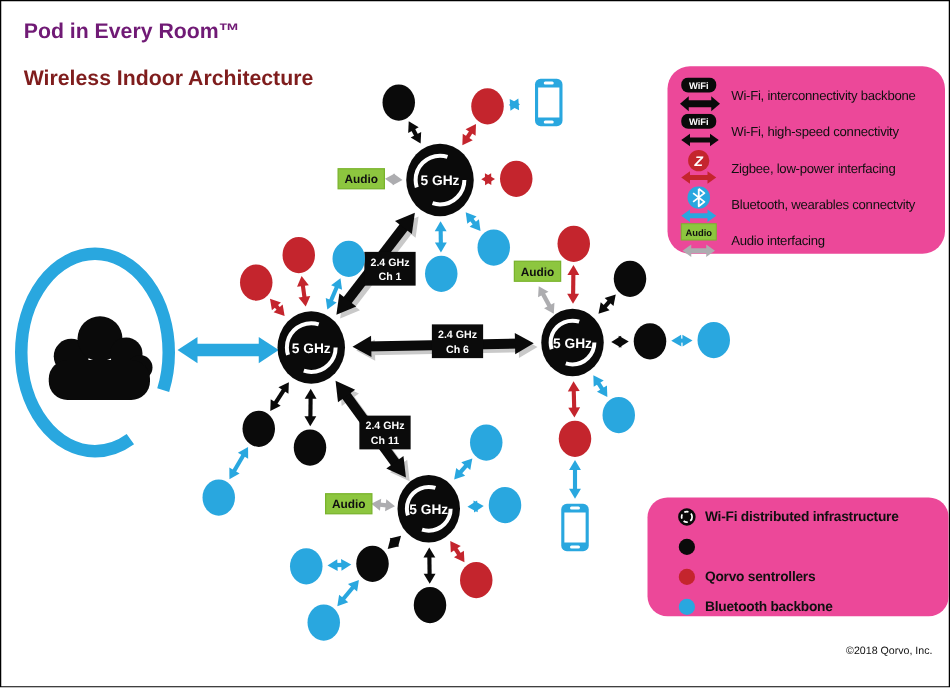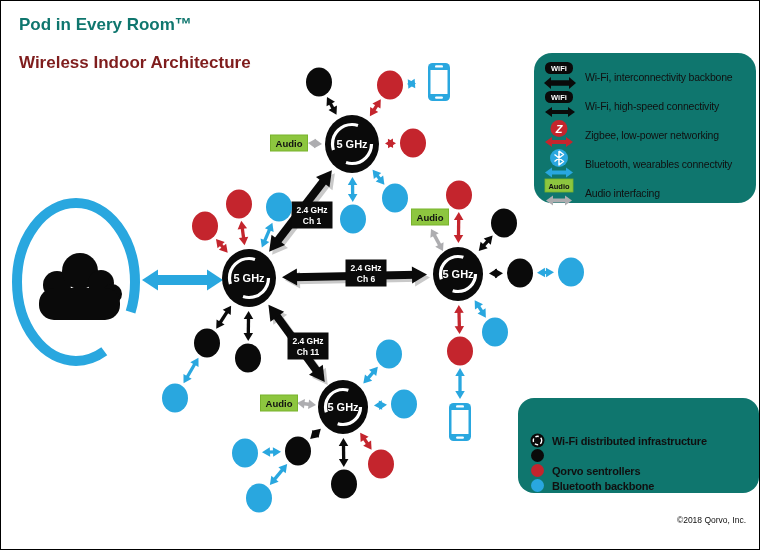--- a/index.html
+++ b/index.html
@@ -1,28 +1,28 @@
 <!DOCTYPE html>
 <html><head>
 <meta charset="utf-8">
 <style>
   html,body{margin:0;padding:0;background:#fff;}
   .canvas{position:relative;width:760px;height:550px;box-sizing:border-box;border:1px solid #000;
           background:#fff;font-family:"Liberation Sans",sans-serif;overflow:hidden;}
-  .title{position:absolute;left:18px;top:14px;font-size:17px;font-weight:bold;color:#0f766e;}
+  .title{position:absolute;left:18px;top:14px;font-size:17px;font-weight:bold;color:#701a75;}
   .subtitle{position:absolute;left:18px;top:52px;font-size:17px;font-weight:bold;color:#7f1d1d;}
   #diagram{position:absolute;left:0;top:0;}
-  .legend{position:absolute;background:#0f766e;box-sizing:border-box;}
+  .legend{position:absolute;background:#ec4899;box-sizing:border-box;}
   .legend-top{left:533px;top:52px;width:222px;height:150px;border-radius:18px;
               padding:9px 6px 9px 8px;display:flex;flex-direction:column;justify-content:space-between;}
   .lrow{display:flex;align-items:center;gap:7px;}
   .lrow svg{flex:0 0 auto;}
   .llabel{font-size:10.5px;font-weight:normal;color:#101010;letter-spacing:-0.2px;}
   .legend-bottom{left:517px;top:397px;width:241px;height:95px;border-radius:16px;
-                 padding:8px 0 0 12px;display:flex;flex-direction:column;justify-content:flex-end;}
+                 padding:8px 0 0 24px;display:flex;flex-direction:column;justify-content:space-between;}
   .brow{display:flex;align-items:center;gap:7px;}
   .blabel{font-size:11px;font-weight:bold;color:#101010;letter-spacing:-0.2px;}
   .footer-logo{position:absolute;left:22px;top:502px;font-size:21px;font-weight:800;color:#000;
                letter-spacing:0.5px;font-family:"DejaVu Sans",sans-serif;}
   .copyright{position:absolute;right:13px;top:514px;font-size:8.5px;color:#101010;}
 </style>
 </head>
 <body>
 
 <div class="canvas">
@@ -334,21 +334,21 @@
     <div class="lrow">
       <svg id="ic3" width="36" height="29">
         <circle cx="17" cy="8.5" r="8.5" fill="#C4252D"></circle>
         <text x="17" y="12.5" text-anchor="middle" font-size="11" font-weight="bold" font-style="italic" fill="#fff">Z</text>
       <g>
             <line x1="7.8999999999999995" y1="22" x2="26.1" y2="22" stroke="#C4252D" stroke-width="4"></line>
             <polygon points="3,22 10,27 10,17" fill="#C4252D"></polygon>
             <polygon points="31,22 24,27 24,17" fill="#C4252D"></polygon>
           </g>
         </svg>
-      <span class="llabel">Zigbee, low-power networking</span>
+      <span class="llabel">Zigbee, low-power interfacing</span>
     </div>
     <div class="lrow">
       <svg id="ic4" width="36" height="29">
         <circle cx="17" cy="9" r="9" fill="#29A7DF"></circle>
         <path d="M17 2 L17 16 L21.5 12.5 L12.5 5.5 M17 2 L21.5 5.5 L12.5 12.5" stroke="#fff" stroke-width="1.5" fill="none" stroke-linejoin="round"></path>
       <g>
             <line x1="7.8999999999999995" y1="23.5" x2="26.1" y2="23.5" stroke="#29A7DF" stroke-width="4"></line>
             <polygon points="3,23.5 10,28.5 10,18.5" fill="#29A7DF"></polygon>
             <polygon points="31,23.5 24,28.5 24,18.5" fill="#29A7DF"></polygon>
           </g>

